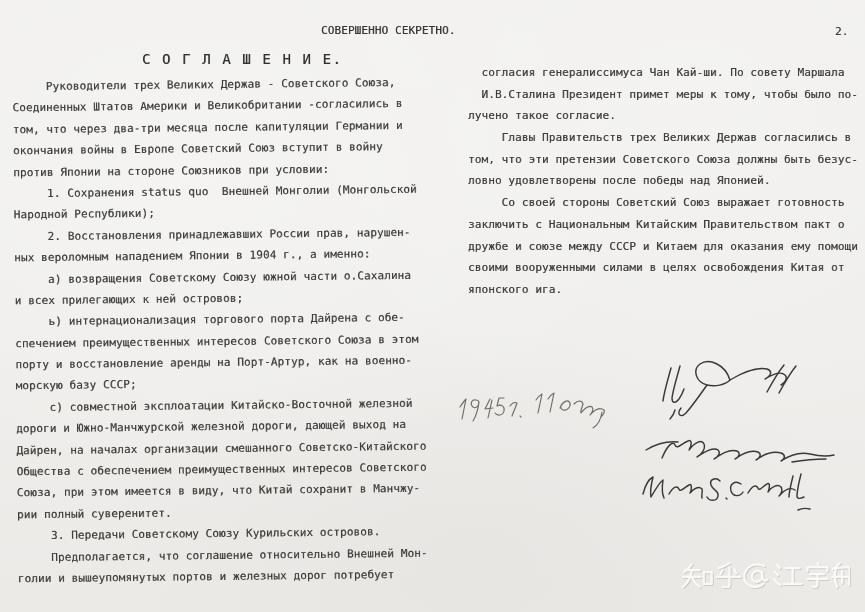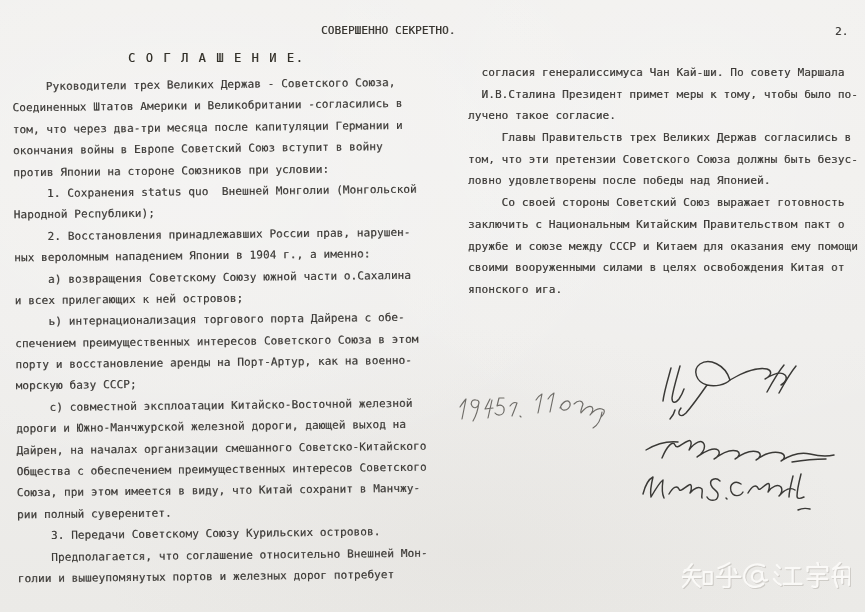--- a/index.html
+++ b/index.html
@@ -11,21 +11,21 @@
       radial-gradient(ellipse 500px 300px at 55% 90%, rgba(210,206,200,0.18), transparent 75%),
       linear-gradient(180deg,#f1f0ee 0%,#efeeec 55%,#ebeae7 100%);
     font-family:"DejaVu Sans Mono","Liberation Mono",monospace;
   }
   .typed{
     position:absolute;color:#3f3d3a;white-space:pre;
     font-size:11px;letter-spacing:0.1px;
     text-shadow:0.4px 0 0 rgba(62,58,54,0.55);
   }
   .stamp{left:281px;top:24px;color:#36342f;margin-left:40px;}
-  .doc-title{left:128px;top:51px;font-size:12px;letter-spacing:1.6px;color:#323028;}
+  .doc-title{left:142px;top:51px;font-size:14px;letter-spacing:1.6px;color:#323028;}
   .page-num{left:835px;top:25px;}
   .page{position:absolute;}
   .page .line{height:21.4px;line-height:21.4px;}
   .page-left{left:15px;top:74px;width:414px;transform:rotate(-0.65deg);transform-origin:50% 50%;}
   .page-right{left:468px;top:62px;width:402px;}
   .page-right .line{height:21.7px;line-height:21.7px;}
   .sig{position:absolute;}
   .sig path{fill:none;stroke:#3a3936;stroke-width:1.45;stroke-linecap:round;stroke-linejoin:round;}
   .sig.faint path{stroke:#4a4843;stroke-width:1.15;opacity:0.78;}
   .wm{position:absolute;left:682px;top:562px;opacity:0.95;

